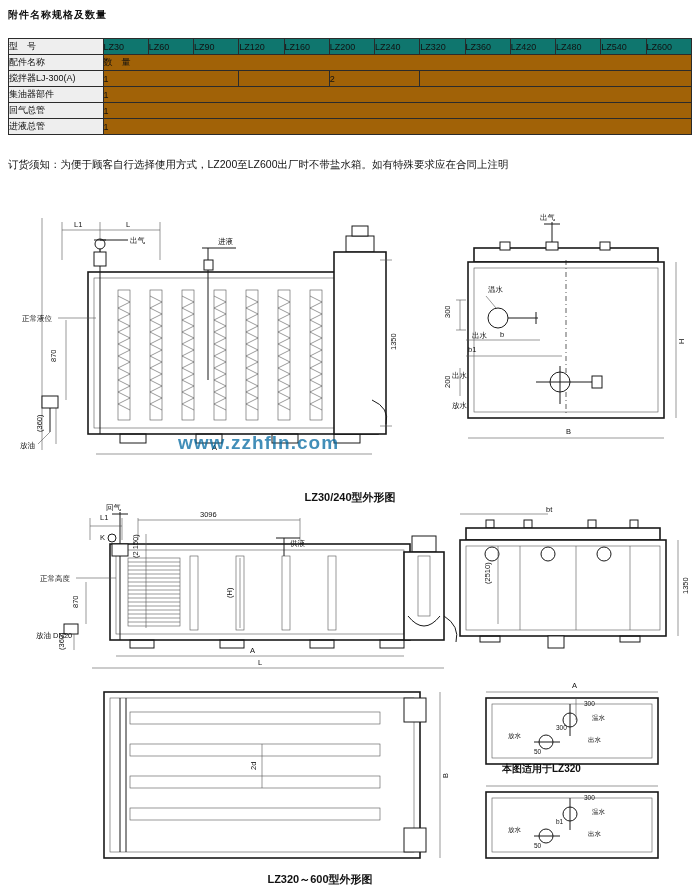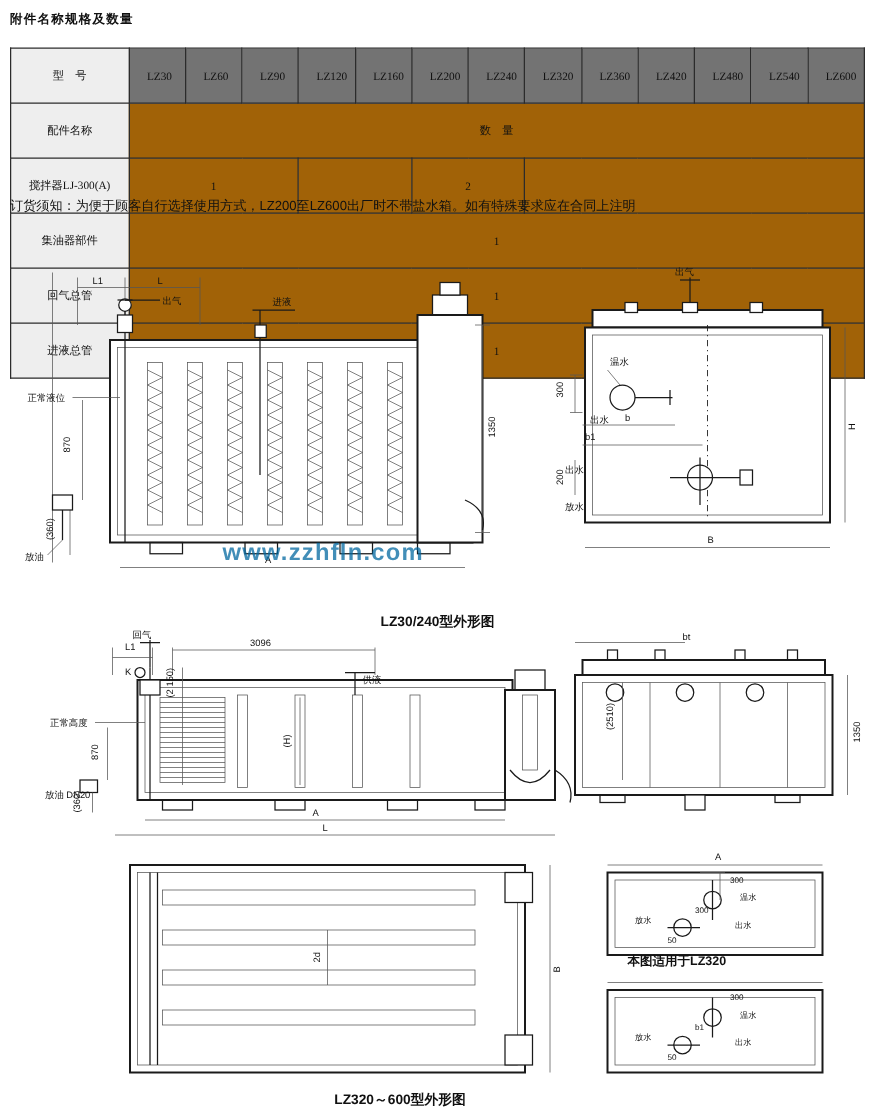--- a/index.html
+++ b/index.html
@@ -22,29 +22,27 @@
   
   .tbl-wrap{position:absolute;left:8px;top:38px;width:684px;}
   table.spec{
     border-collapse:collapse;width:684px;
     font-size:9px;
     table-layout:fixed;
   }
   table.spec td,table.spec th{
     border:1px solid #2b2b2b;
     height:15px;
-    text-align:center;
     vertical-align:middle;
-    padding:14px;
+    padding:0;
     font-weight:normal;
     background:#f2f2f2;
-    font-family:Liberation Serif, serif;
   }
   table.spec td.lbl{width:94px;background:#eeeeee;}
-  table.spec td.model{background:#737373;}
+  table.spec td.model{background:#0f766e;}
   table.spec td.white{background:#a16207;}
   .hatch{
     background:repeating-linear-gradient(115deg,#fafafa 0px,#fafafa 5px,#9a9a9a 5px,#9a9a9a 6px);
   }
   .note{
     position:absolute;left:8px;top:158px;font-size:10.5px;
   }
 
   
   .draw{position:absolute;}

